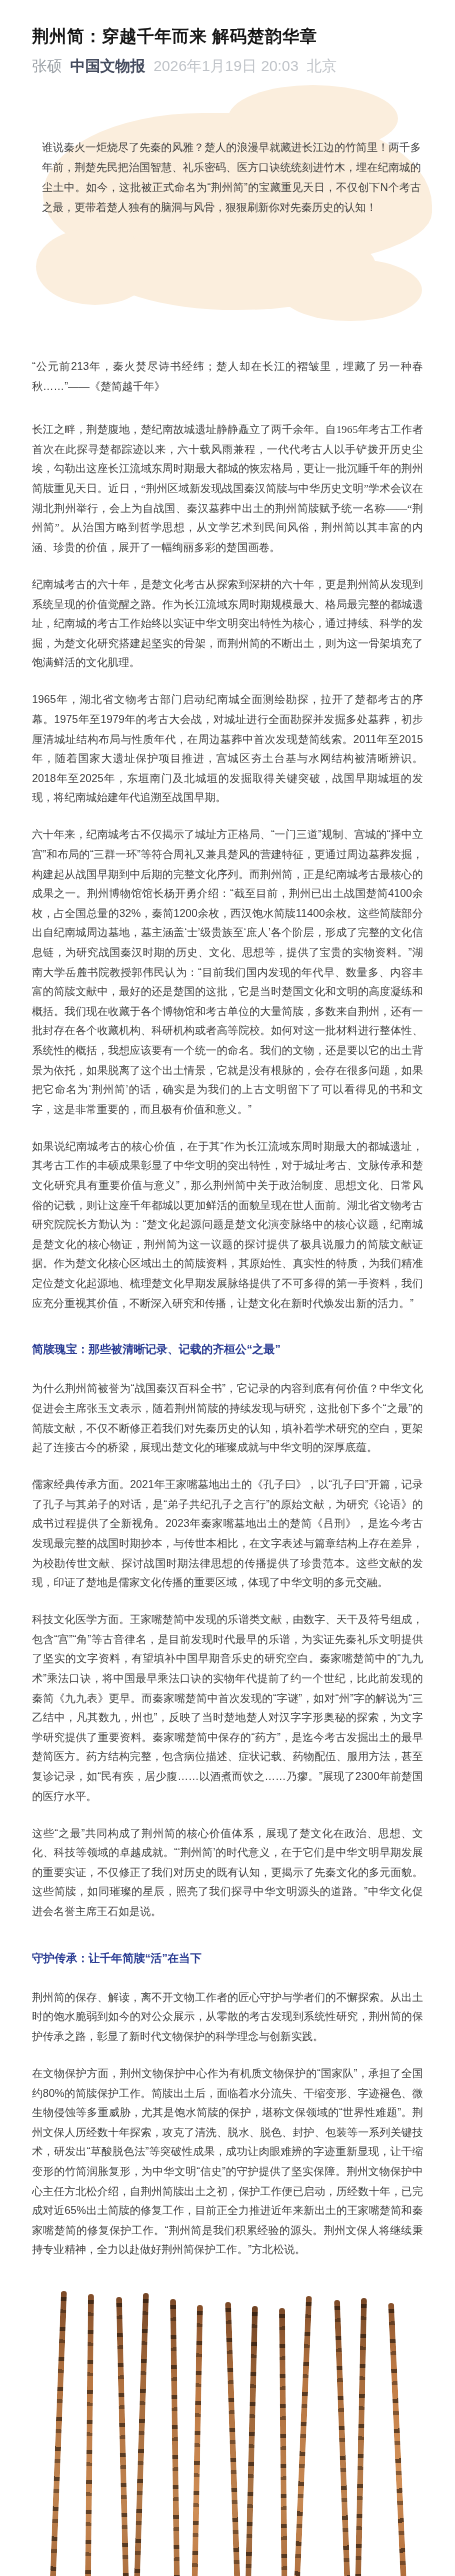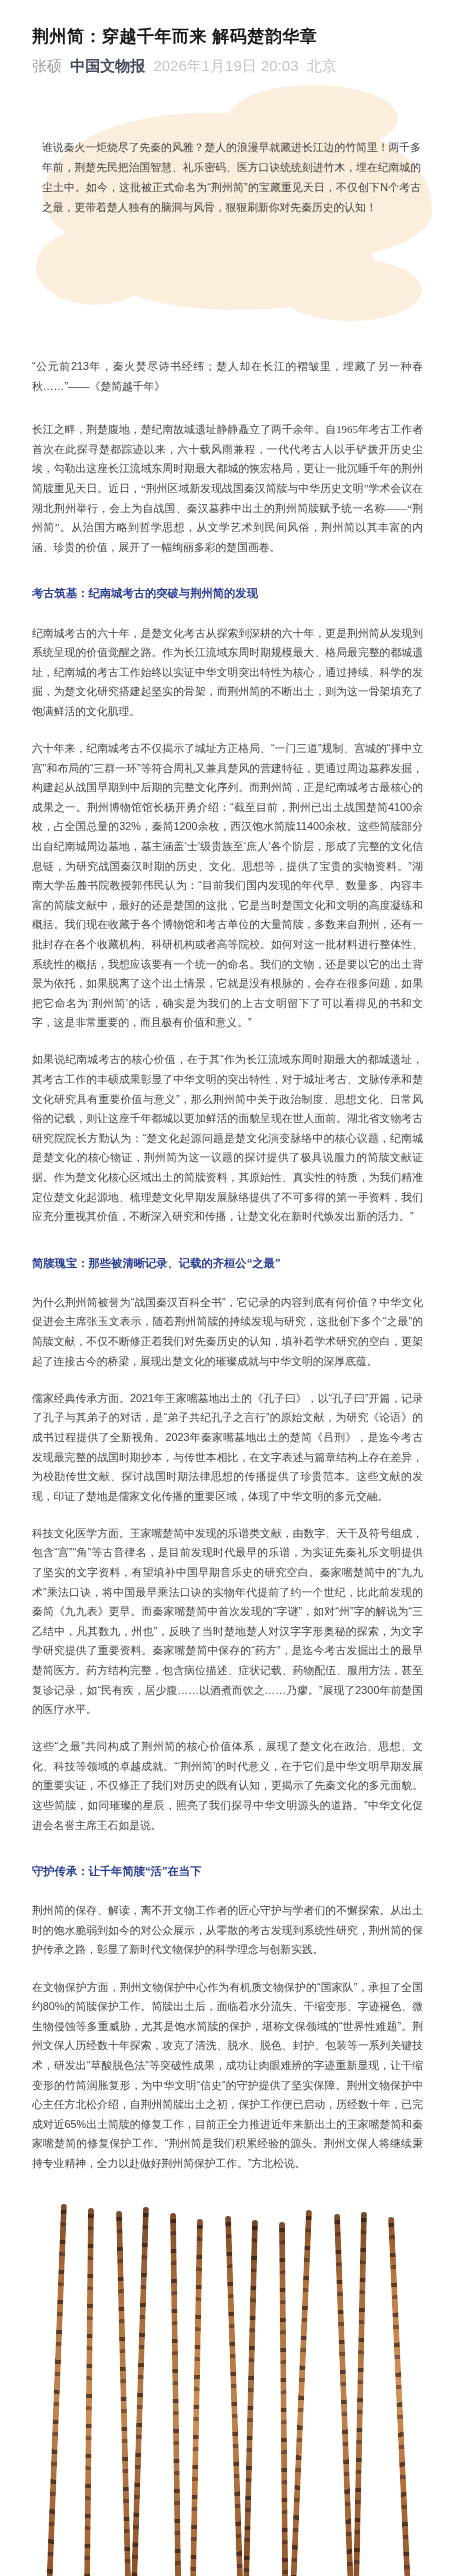--- a/index.html
+++ b/index.html
@@ -73,22 +73,22 @@
     <i class="blob b3"></i>
     <i class="blob b4"></i>
     <i class="blob b5"></i>
     <p class="intro">谁说秦火一炬烧尽了先秦的风雅？楚人的浪漫早就藏进长江边的竹简里！两千多年前，荆楚先民把治国智慧、礼乐密码、医方口诀统统刻进竹木，埋在纪南城的尘土中。如今，这批被正式命名为“荆州简”的宝藏重见天日，不仅创下N个考古之最，更带着楚人独有的脑洞与风骨，狠狠刷新你对先秦历史的认知！</p>
   </div>
 
   <p class="quote">“公元前213年，秦火焚尽诗书经纬；楚人却在长江的褶皱里，埋藏了另一种春秋……”——《楚简越千年》</p>
 
   <p class="body first">长江之畔，荆楚腹地，楚纪南故城遗址静静矗立了两千余年。自1965年考古工作者首次在此探寻楚都踪迹以来，六十载风雨兼程，一代代考古人以手铲拨开历史尘埃，勾勒出这座长江流域东周时期最大都城的恢宏格局，更让一批沉睡千年的荆州简牍重见天日。近日，“荆州区域新发现战国秦汉简牍与中华历史文明”学术会议在湖北荆州举行，会上为自战国、秦汉墓葬中出土的荆州简牍赋予统一名称——“荆州简”。从治国方略到哲学思想，从文学艺术到民间风俗，荆州简以其丰富的内涵、珍贵的价值，展开了一幅绚丽多彩的楚国画卷。</p>
 
-  <h2 class="sec">考古筑基：纪南城考古的突破与荆州简的发现</h2>
   <p class="body">纪南城考古的六十年，是楚文化考古从探索到深耕的六十年，更是荆州简从发现到系统呈现的价值觉醒之路。作为长江流域东周时期规模最大、格局最完整的都城遗址，纪南城的考古工作始终以实证中华文明突出特性为核心，通过持续、科学的发掘，为楚文化研究搭建起坚实的骨架，而荆州简的不断出土，则为这一骨架填充了饱满鲜活的文化肌理。</p>
+  <p class="body">1965年，湖北省文物考古部门启动纪南城全面测绘勘探，拉开了楚都考古的序幕。1975年至1979年的考古大会战，对城址进行全面勘探并发掘多处墓葬，初步厘清城址结构布局与性质年代，在周边墓葬中首次发现楚简线索。2011年至2015年，随着国家大遗址保护项目推进，宫城区夯土台基与水网结构被清晰辨识。2018年至2025年，东垣南门及北城垣的发掘取得关键突破，战国早期城垣的发现，将纪南城始建年代追溯至战国早期。</p>
   <p class="body">六十年来，纪南城考古不仅揭示了城址方正格局、“一门三道”规制、宫城的“择中立宫”和布局的“三群一环”等符合周礼又兼具楚风的营建特征，更通过周边墓葬发掘，构建起从战国早期到中后期的完整文化序列。而荆州简，正是纪南城考古最核心的成果之一。荆州博物馆馆长杨开勇介绍：“截至目前，荆州已出土战国楚简4100余枚，占全国总量的32%，秦简1200余枚，西汉饱水简牍11400余枚。这些简牍部分出自纪南城周边墓地，墓主涵盖‘士’级贵族至‘庶人’各个阶层，形成了完整的文化信息链，为研究战国秦汉时期的历史、文化、思想等，提供了宝贵的实物资料。”湖南大学岳麓书院教授郭伟民认为：“目前我们国内发现的年代早、数量多、内容丰富的简牍文献中，最好的还是楚国的这批，它是当时楚国文化和文明的高度凝练和概括。我们现在收藏于各个博物馆和考古单位的大量简牍，多数来自荆州，还有一批封存在各个收藏机构、科研机构或者高等院校。如何对这一批材料进行整体性、系统性的概括，我想应该要有一个统一的命名。我们的文物，还是要以它的出土背景为依托，如果脱离了这个出土情景，它就是没有根脉的，会存在很多问题，如果把它命名为‘荆州简’的话，确实是为我们的上古文明留下了可以看得见的书和文字，这是非常重要的，而且极有价值和意义。”</p>
   <p class="body">如果说纪南城考古的核心价值，在于其“作为长江流域东周时期最大的都城遗址，其考古工作的丰硕成果彰显了中华文明的突出特性，对于城址考古、文脉传承和楚文化研究具有重要价值与意义”，那么荆州简中关于政治制度、思想文化、日常风俗的记载，则让这座千年都城以更加鲜活的面貌呈现在世人面前。湖北省文物考古研究院院长方勤认为：“楚文化起源问题是楚文化演变脉络中的核心议题，纪南城是楚文化的核心物证，荆州简为这一议题的探讨提供了极具说服力的简牍文献证据。作为楚文化核心区域出土的简牍资料，其原始性、真实性的特质，为我们精准定位楚文化起源地、梳理楚文化早期发展脉络提供了不可多得的第一手资料，我们应充分重视其价值，不断深入研究和传播，让楚文化在新时代焕发出新的活力。”</p>
 
   <h2 class="sec">简牍瑰宝：那些被清晰记录、记载的齐桓公“之最”</h2>
   <p class="body">为什么荆州简被誉为“战国秦汉百科全书”，它记录的内容到底有何价值？中华文化促进会主席张玉文表示，随着荆州简牍的持续发现与研究，这批创下多个“之最”的简牍文献，不仅不断修正着我们对先秦历史的认知，填补着学术研究的空白，更架起了连接古今的桥梁，展现出楚文化的璀璨成就与中华文明的深厚底蕴。</p>
   <p class="body">儒家经典传承方面。2021年王家嘴墓地出土的《孔子曰》，以“孔子曰”开篇，记录了孔子与其弟子的对话，是“弟子共纪孔子之言行”的原始文献，为研究《论语》的成书过程提供了全新视角。2023年秦家嘴墓地出土的楚简《吕刑》，是迄今考古发现最完整的战国时期抄本，与传世本相比，在文字表述与篇章结构上存在差异，为校勘传世文献、探讨战国时期法律思想的传播提供了珍贵范本。这些文献的发现，印证了楚地是儒家文化传播的重要区域，体现了中华文明的多元交融。</p>
   <p class="body">科技文化医学方面。王家嘴楚简中发现的乐谱类文献，由数字、天干及符号组成，包含“宫”“角”等古音律名，是目前发现时代最早的乐谱，为实证先秦礼乐文明提供了坚实的文字资料，有望填补中国早期音乐史的研究空白。秦家嘴楚简中的“九九术”乘法口诀，将中国最早乘法口诀的实物年代提前了约一个世纪，比此前发现的秦简《九九表》更早。而秦家嘴楚简中首次发现的“字谜”，如对“州”字的解说为“三乙结中，凡其数九，州也”，反映了当时楚地楚人对汉字字形奥秘的探索，为文字学研究提供了重要资料。秦家嘴楚简中保存的“药方”，是迄今考古发掘出土的最早楚简医方。药方结构完整，包含病位描述、症状记载、药物配伍、服用方法，甚至复诊记录，如“民有疾，居少腹……以酒煮而饮之……乃瘳。”展现了2300年前楚国的医疗水平。</p>
   <p class="body">这些“之最”共同构成了荆州简的核心价值体系，展现了楚文化在政治、思想、文化、科技等领域的卓越成就。“‘荆州简’的时代意义，在于它们是中华文明早期发展的重要实证，不仅修正了我们对历史的既有认知，更揭示了先秦文化的多元面貌。这些简牍，如同璀璨的星辰，照亮了我们探寻中华文明源头的道路。”中华文化促进会名誉主席王石如是说。</p>
 
   <h2 class="sec">守护传承：让千年简牍“活”在当下</h2>

